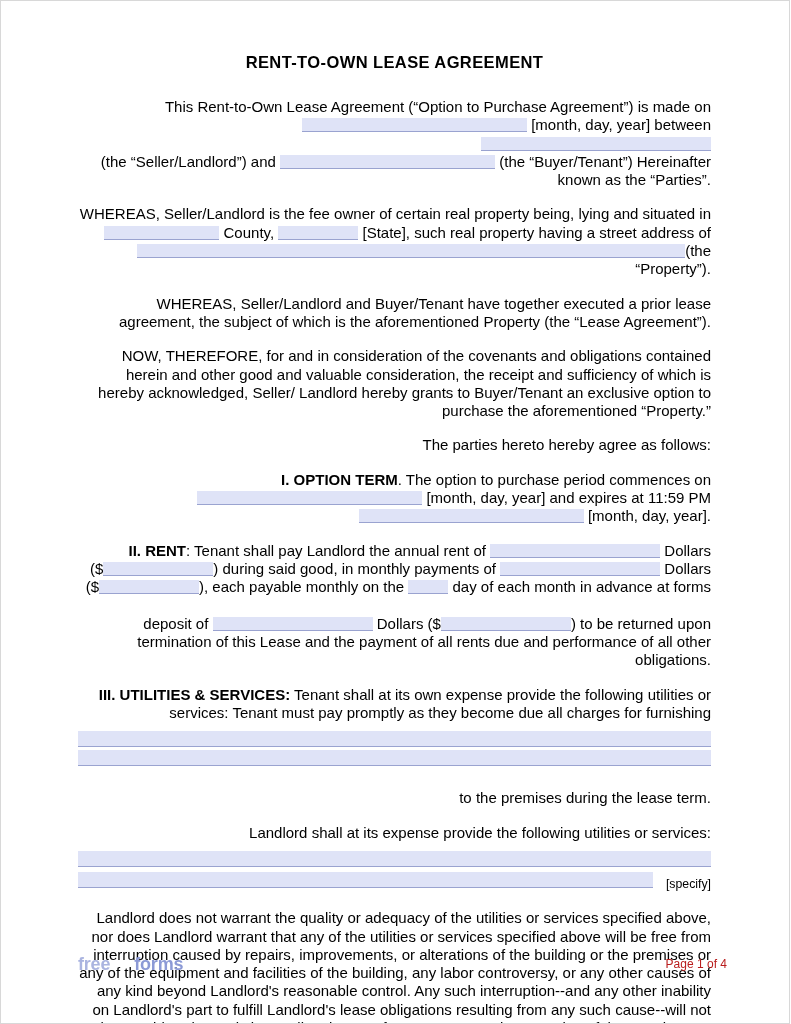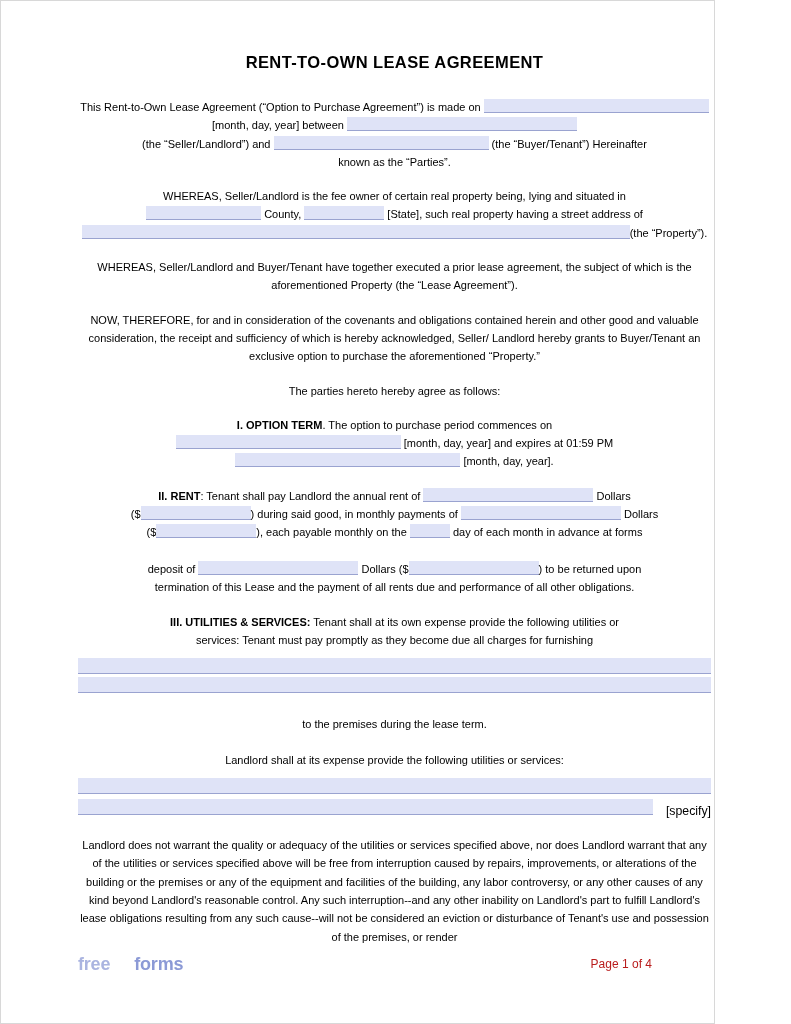--- a/index.html
+++ b/index.html
@@ -9,45 +9,45 @@
   }
   body {
     width: 791px;
     height: 1024px;
     font-family: "Liberation Sans", sans-serif;
     color: #000000;
     position: relative;
   }
   .page {
     position: relative;
-    width: 715px;
+    width: 790px;
     height: 1024px;
     box-sizing: border-box;
     background: #ffffff;
     border: 1px solid #d8d8d8;
     overflow: hidden;
   }
   .content {
     position: absolute;
     left: 77px;
     top: 52px;
     width: 633px;
   }
   .doc-title {
     text-align: center;
     font-size: 16.5px;
     font-weight: bold;
     letter-spacing: 0.4px;
     margin: 0 0 26px 0;
   }
   p.para {
-    font-size: 11px;
+    font-size: 15px;
     line-height: 18.3px;
     margin: 0 0 16px 0;
-    text-align: center;
+    text-align: right;
   }
   p.tight {
     margin-bottom: 0;
   }
   .blank {
     display: inline-block;
     background: #dfe3f7;
     border-bottom: 1px solid #9aa3d0;
     vertical-align: baseline;
     height: 13px;
@@ -125,21 +125,21 @@
 
     <p class="para">WHEREAS, Seller/Landlord and Buyer/Tenant have together executed a prior lease agreement, the subject of which is the aforementioned Property (the “Lease Agreement”).</p>
 
     <p class="para">NOW, THEREFORE, for and in consideration of the covenants and obligations contained herein and other good and valuable consideration, the receipt and sufficiency of which is hereby acknowledged, Seller/ Landlord hereby grants to Buyer/Tenant an exclusive option to purchase the aforementioned “Property.”</p>
 
     <p class="para">The parties hereto hereby agree as follows:</p>
 
     <p class="para">
       <span class="sec-head">I. OPTION TERM</span><span>. The option to purchase period commences on</span><br>
       <span class="blank b225"></span>
-      <span>[month, day, year] and expires at 01:59 PM</span><br>
+      <span>[month, day, year] and expires at 11:59 PM</span><br>
       <span class="blank b225"></span>
       <span>[month, day, year].</span>
     </p>
 
     <p class="para">
       <span class="sec-head">II. RENT</span><span>: Tenant shall pay Landlord the annual rent of</span>
       <span class="blank b170"></span>
       <span>Dollars</span><br>
       <span>($</span><span class="blank b110"></span><span>) during said good, in monthly payments of</span>
       <span class="blank b160"></span>

